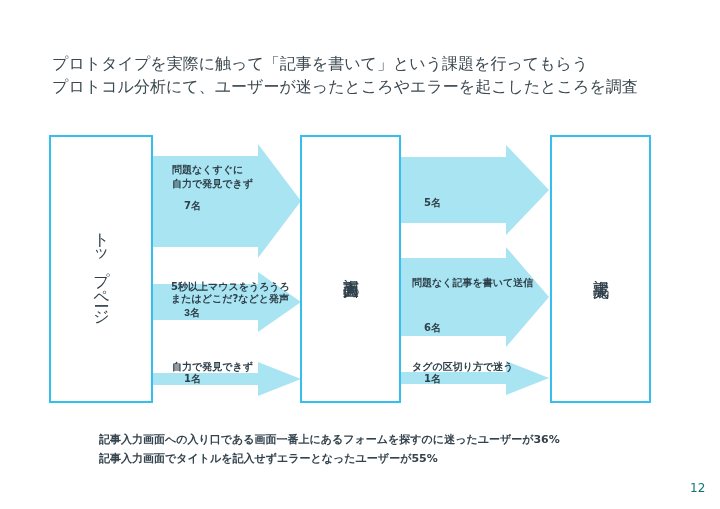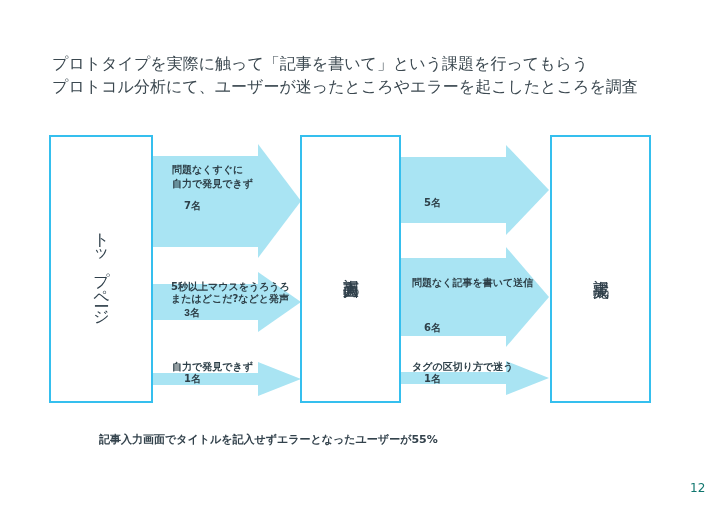--- a/index.html
+++ b/index.html
@@ -104,18 +104,19 @@
     <span class="stage-title">トップページ</span>
   </div>
   <div class="stage stage-mid">
     <span class="stage-title">記事入力画面</span>
   </div>
   <div class="stage stage-right">
     <span class="stage-title">記事完成</span>
   </div>
 
   <div class="findings">
+    <div>記事入力画面への入り口である画面一番上にあるフォームを探すのに迷ったユーザーが36%</div>
     <div>記事入力画面でタイトルを記入せずエラーとなったユーザーが55%</div>
   </div>
 
   <div class="page-num">12</div>
 
 </div>
 
 </body></html>

